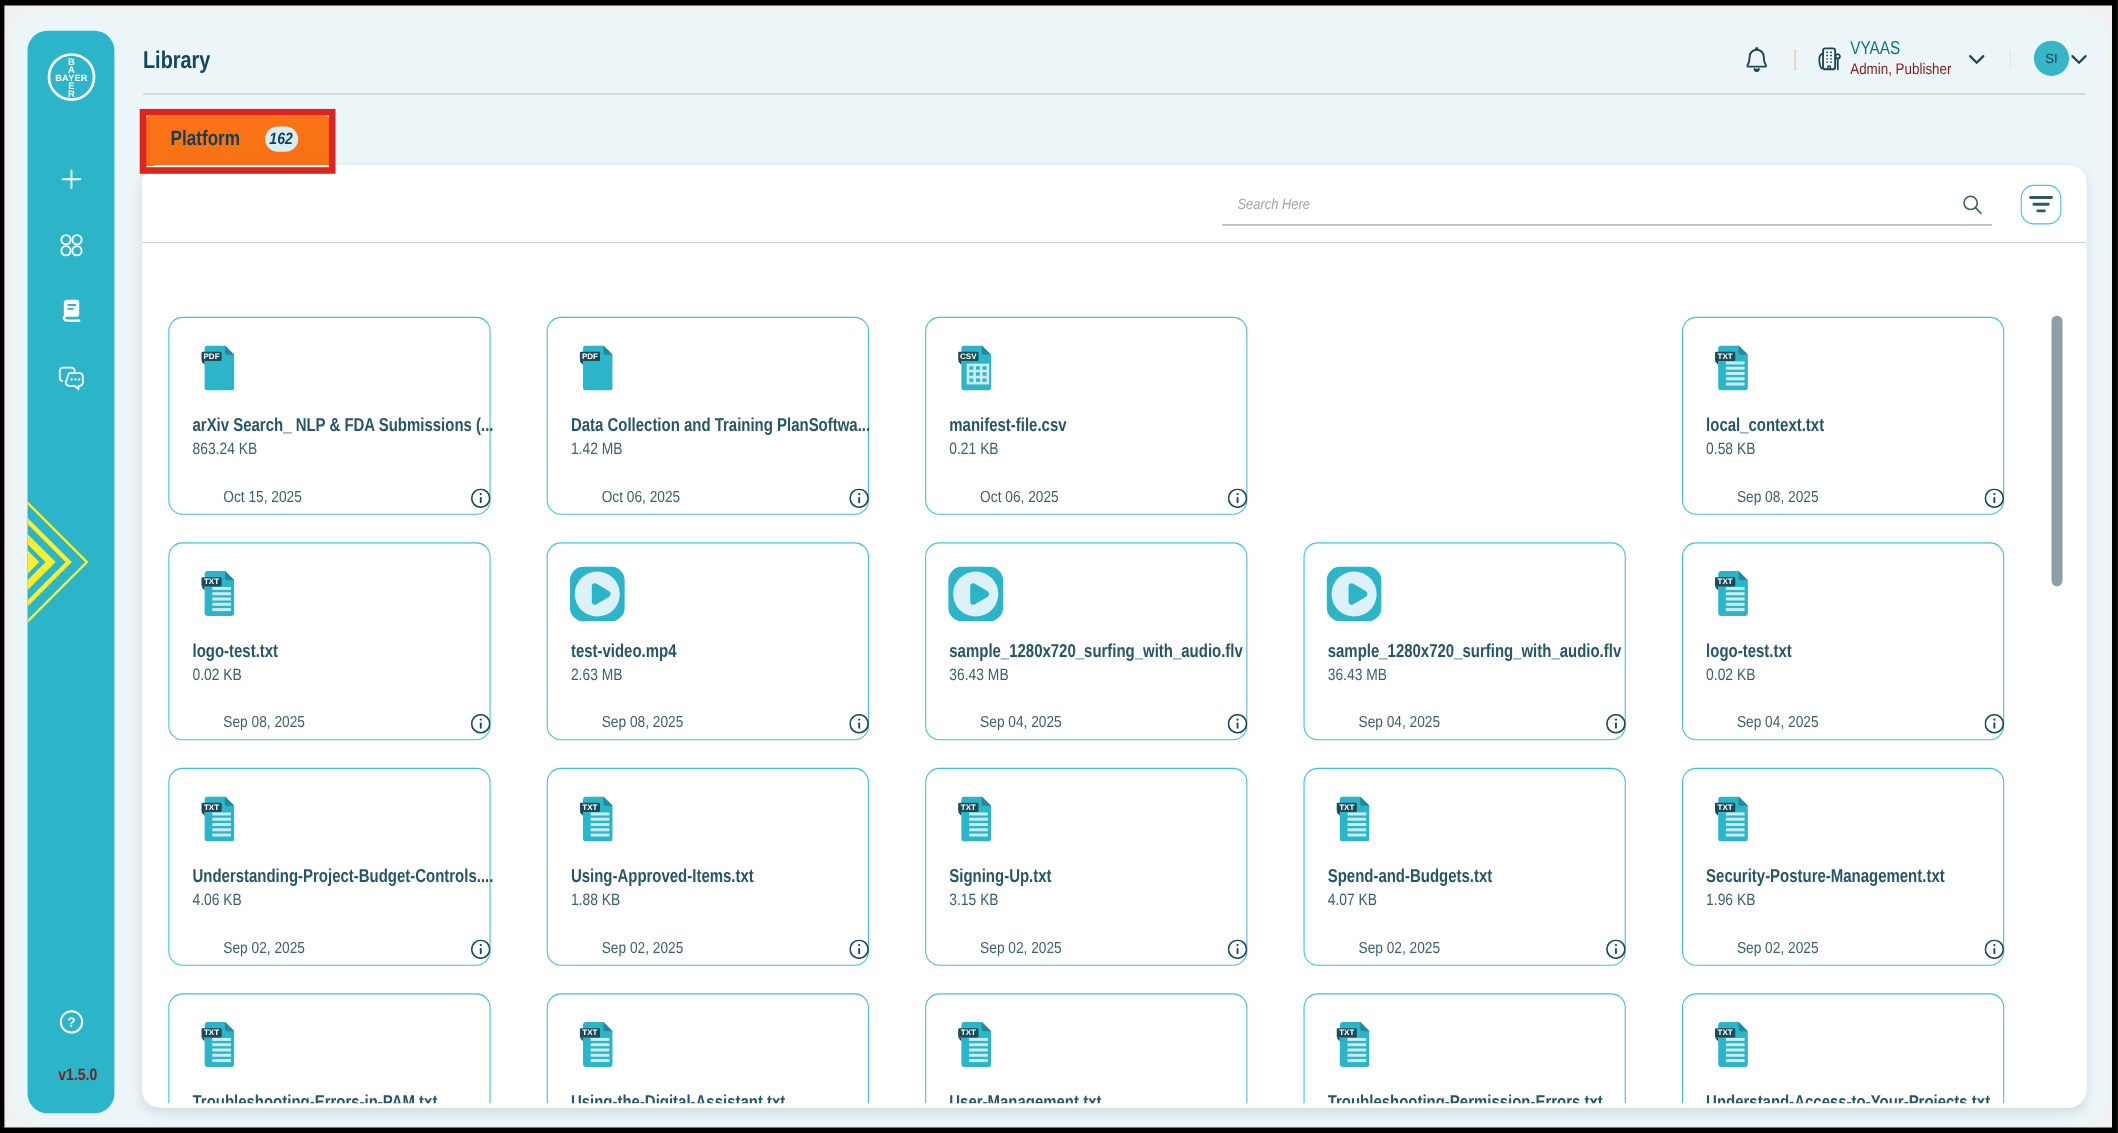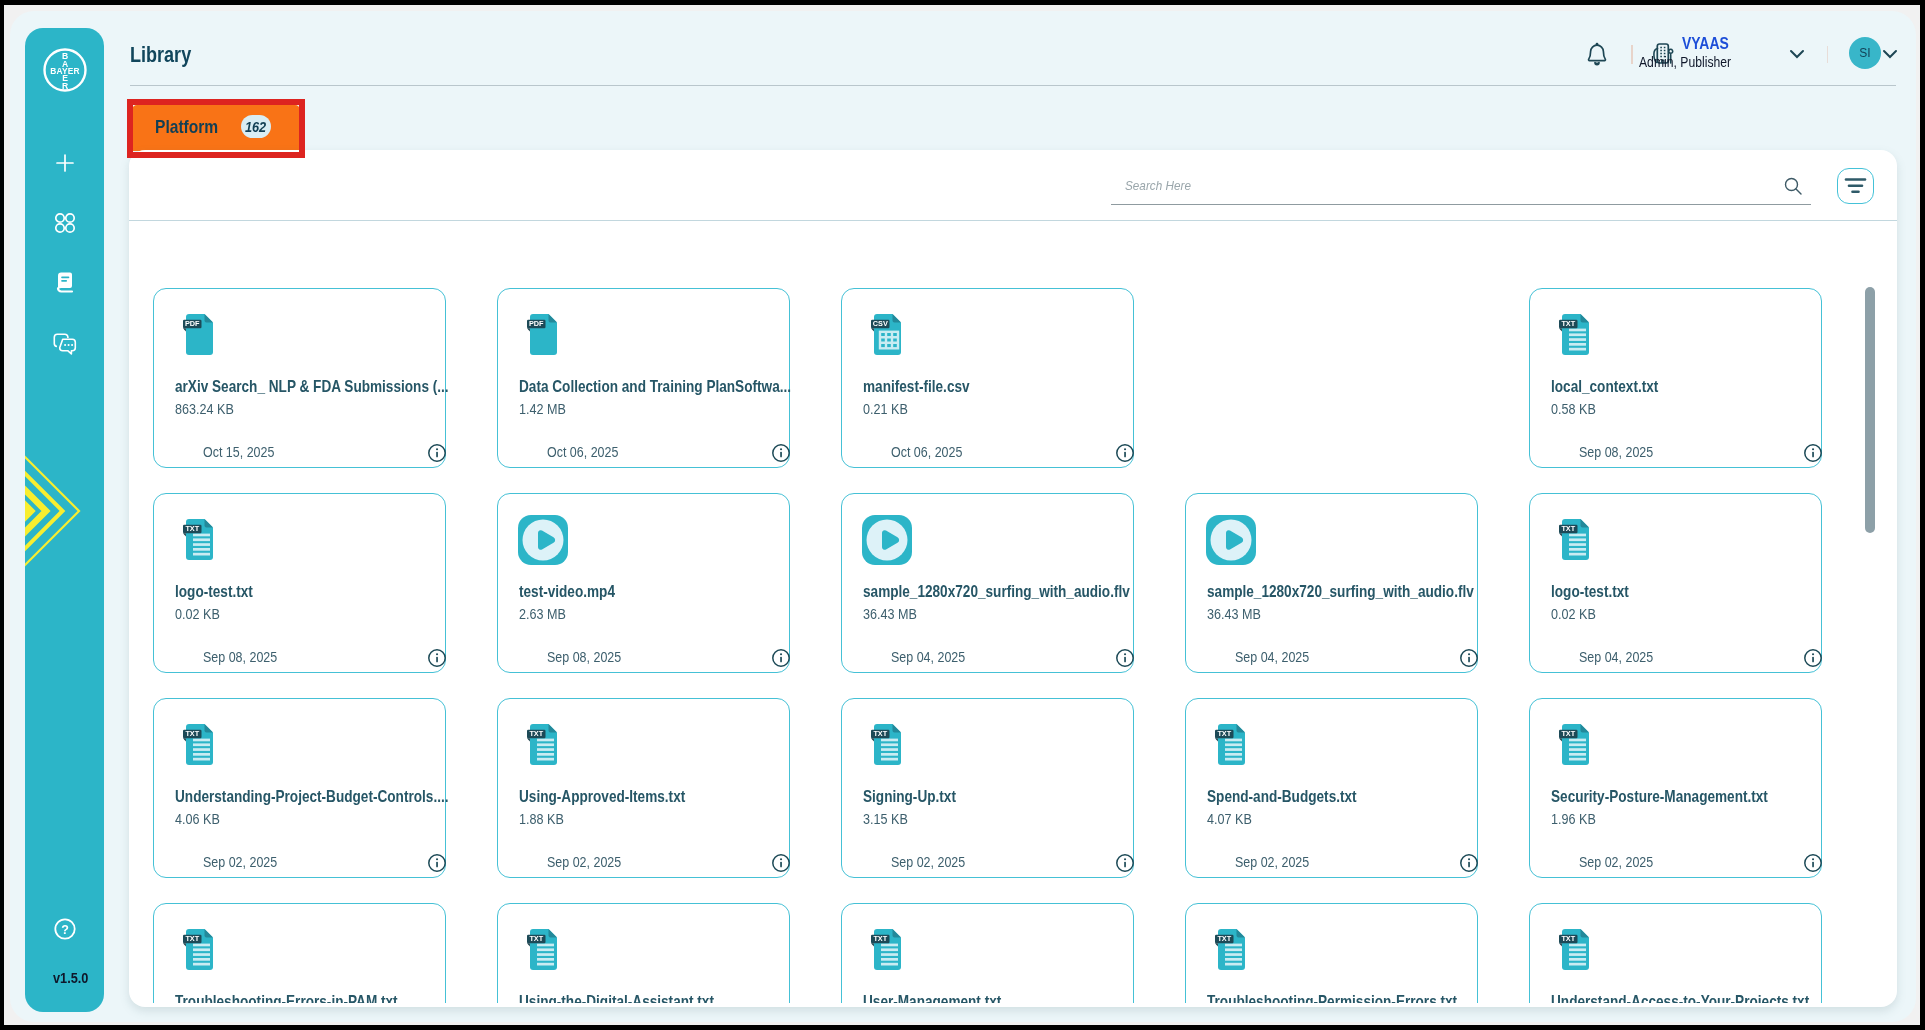--- a/index.html
+++ b/index.html
@@ -12,22 +12,22 @@
   
   .sidebar { position:absolute; left:15px; top:17px; width:79px; height:984px; background:#2cb5c8; border-radius:18px; overflow:hidden; }
   .sb-ic { position:absolute; left:50%; transform:translateX(-50%); }
 
   
   .h-title { position:absolute; left:120px; top:31px; font-size:22px; font-weight:bold; color:#11465c; }
   .h-divider { position:absolute; left:120px; top:74px; width:1766px; height:0; border-top:1px solid #b9c6cc; }
   .bell { position:absolute; left:1576px; top:30px; }
   .vdiv1 { position:absolute; left:1621px; top:34px; width:2px; height:19px; background:#e8d4ca; }
   .bldg { position:absolute; left:1640px; top:29px; }
-  .uname { position:absolute; left:1672px; top:23px; font-size:17px; font-weight:bold; color:#1d4ed8; }
-  .urole { position:absolute; left:1629px; top:43px; font-size:14px; color:#0f172a; }
+  .uname { position:absolute; left:1672px; top:23px; font-size:17px; font-weight:normal; color:#0f766e; }
+  .urole { position:absolute; left:1672px; top:43px; font-size:14px; color:#7f1d1d; }
   .chev1 { position:absolute; left:1779px; top:38px; }
   .vdiv2 { position:absolute; left:1817px; top:35px; width:1px; height:17px; background:#e8ddd8; }
   .avatar { position:absolute; left:1839px; top:26px; width:32px; height:32px; border-radius:50%; background:#38b6c9; color:#123f54; font-size:12px; font-weight:normal; text-align:center; line-height:32px; }
   .chev2 { position:absolute; left:1872px; top:38px; }
 
   
   .tab { position:absolute; left:122px; top:94px; width:168px; height:46px; background:#f97316; border-radius:5px 5px 0 0; }
   .tab-label { position:absolute; left:23px; top:11px; font-size:19px; font-weight:bold; color:#123f54; }
   .tab-badge { position:absolute; left:109px; top:10px; width:30px; height:23px; background:#d9edf4; border-radius:12px; font-size:15px; font-weight:bold; color:#123f54; text-align:center; line-height:23px;font-style:italic; }
   .redbox { position:absolute; left:117px; top:88px; width:178px; height:59px; border:6px solid #dd2420; z-index:10; }
@@ -98,21 +98,21 @@
       <svg style="position:absolute; left:0; top:413px" width="60" height="140" viewBox="0 0 60 140" fill="none" stroke="#f8ee2f">
         <path d="M-4 12 L54 70 L-4 128" stroke-width="2.2"></path>
         <path d="M-20.5 12 L37.5 70 L-20.5 128" stroke-width="4"></path>
         <path d="M-37 12 L21 70 L-37 128" stroke-width="6.5"></path>
         <path d="M-54 12 L4 70 L-54 128" stroke-width="9.5"></path>
       </svg>
       <svg class="sb-ic" style="top:890px" width="22" height="22" viewBox="0 0 22 22">
         <circle cx="11" cy="11" r="9.7" fill="none" stroke="#fff" stroke-width="1.8"></circle>
         <text x="11" y="15.5" fill="#fff" font-size="12.5" font-weight="bold" text-anchor="middle" font-family="Liberation Sans">?</text>
       </svg>
-      <div style="position:absolute; left:0; top:941px; width:97px; text-align:center; color:#0f172a; font-size:15px; font-weight:bold;"><span class="cond" style="transform:scaleX(0.85)">v1.5.0</span></div>
+      <div style="position:absolute; left:0; top:941px; width:97px; text-align:center; color:#7f1d1d; font-size:15px; font-weight:bold;"><span class="cond" style="transform:scaleX(0.85)">v1.5.0</span></div>
     </div>
 
     <div class="h-title"><span class="cond">Library</span></div>
     <div class="h-divider"></div>
     <svg class="bell" width="22" height="26" viewBox="0 0 22 26" fill="none" stroke="#1d4654" stroke-width="1.7" stroke-linecap="round" stroke-linejoin="round">
       <circle cx="11" cy="3.2" r="1.4" fill="#1d4654" stroke="none"></circle>
       <path d="M11 4.2 a6.4 6.4 0 0 1 6.4 6.4 c0 5 1.2 6.6 1.9 7.6 a0.9 0.9 0 0 1 -0.8 1.4 h-15 a0.9 0.9 0 0 1 -0.8 -1.4 c0.7 -1 1.9 -2.6 1.9 -7.6 A6.4 6.4 0 0 1 11 4.2 z"></path>
       <path d="M9 21.6 a2 2 0 0 0 4 0" fill="#1d4654"></path>
     </svg>
     <div class="vdiv1"></div>

